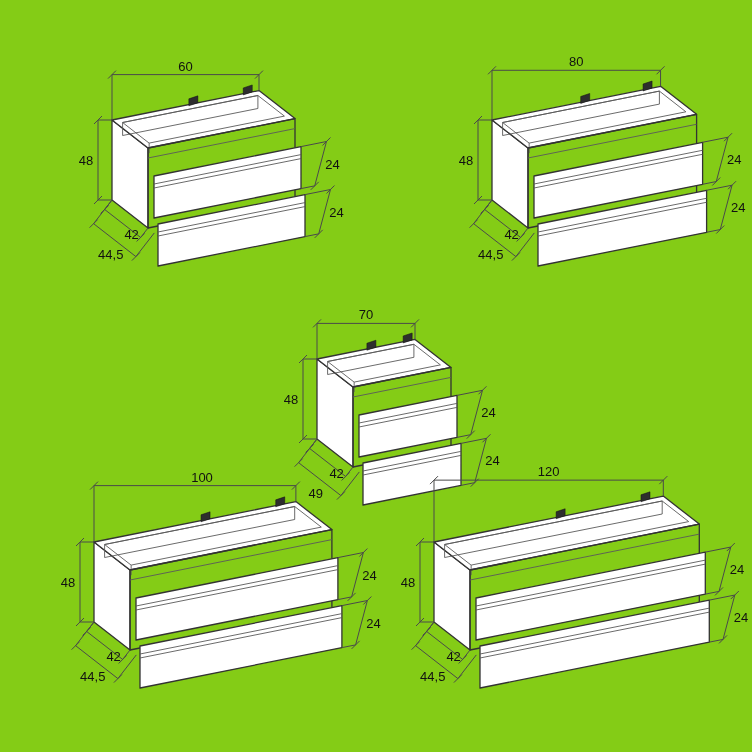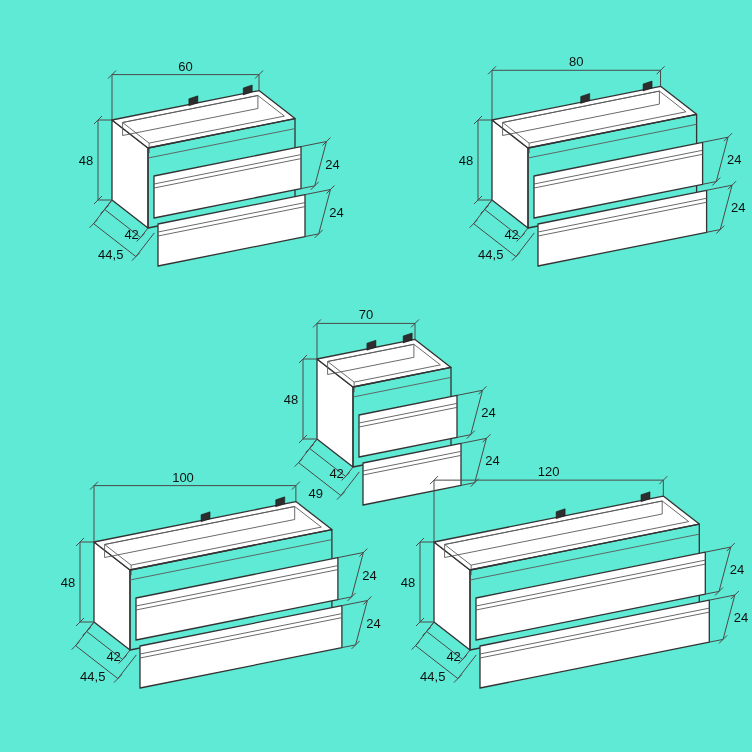--- a/index.html
+++ b/index.html
@@ -1,17 +1,17 @@
 <!DOCTYPE html>
 <html><head>
 <meta charset="utf-8">
 <style>
   * { margin:0; padding:0; box-sizing:border-box; }
   html,body { width:752px; height:752px; background:#ffffff; font-family:"Liberation Sans", sans-serif; }
-  #canvas { position:relative; width:752px; height:752px; background:#5eead4; overflow:hidden; }
+  #canvas { position:relative; width:752px; height:752px; background:#84cc16; overflow:hidden; }
   .cab { position:absolute; }
   .cab svg { position:absolute; left:0; top:0; overflow:visible; }
   .dim-label {
     position:absolute;
     transform:translate(-50%,-50%);
     font-size:13px;
     color:#111111;
     white-space:nowrap;
     line-height:1;
   }
@@ -236,21 +236,21 @@
         <line x1="319.88" y1="141.624" x2="333.6" y2="138.88" class="dim"></line>
         <line x1="345.36" y1="94.52799999999999" x2="333.6" y2="138.88" class="dim"></line>
         <line x1="341.36" y1="98.52799999999999" x2="349.36" y2="90.52799999999999" class="dim"></line>
         <line x1="329.6" y1="142.88" x2="337.6" y2="134.88" class="dim"></line>
         <line x1="323.88" y1="147.624" x2="349.36" y2="142.528" class="dim"></line>
         <line x1="323.88" y1="189.624" x2="337.6" y2="186.88" class="dim"></line>
         <line x1="349.36" y1="142.528" x2="337.6" y2="186.88" class="dim"></line>
         <line x1="345.36" y1="146.528" x2="353.36" y2="138.528" class="dim"></line>
         <line x1="333.6" y1="190.88" x2="341.6" y2="182.88" class="dim"></line>
       </svg>
-    <span class="dim-label" style="left: 165px; top: 18.624px;">100</span>
+    <span class="dim-label" style="left: 184px; top: 18.624px;">100</span>
     <span class="dim-label" style="left: 50px; top: 124px;">48</span>
     <span class="dim-label" style="left: 351.48px; top: 116.704px;">24</span>
     <span class="dim-label" style="left: 355.48px; top: 164.704px;">24</span>
     <span class="dim-label" style="left: 95.632px; top: 198.468px;">42</span>
     <span class="dim-label" style="left: 74.736px; top: 218.126px;">44,5</span>
   </div>
 
   <div class="cab" style="left: 378px; top: 458px; width: 374px; height: 292px;">
     <svg width="374" height="292">
         <polygon points="92.0,112.0 56.0,84.0 56.0,164.0 92.0,192.0" class="face"></polygon>

